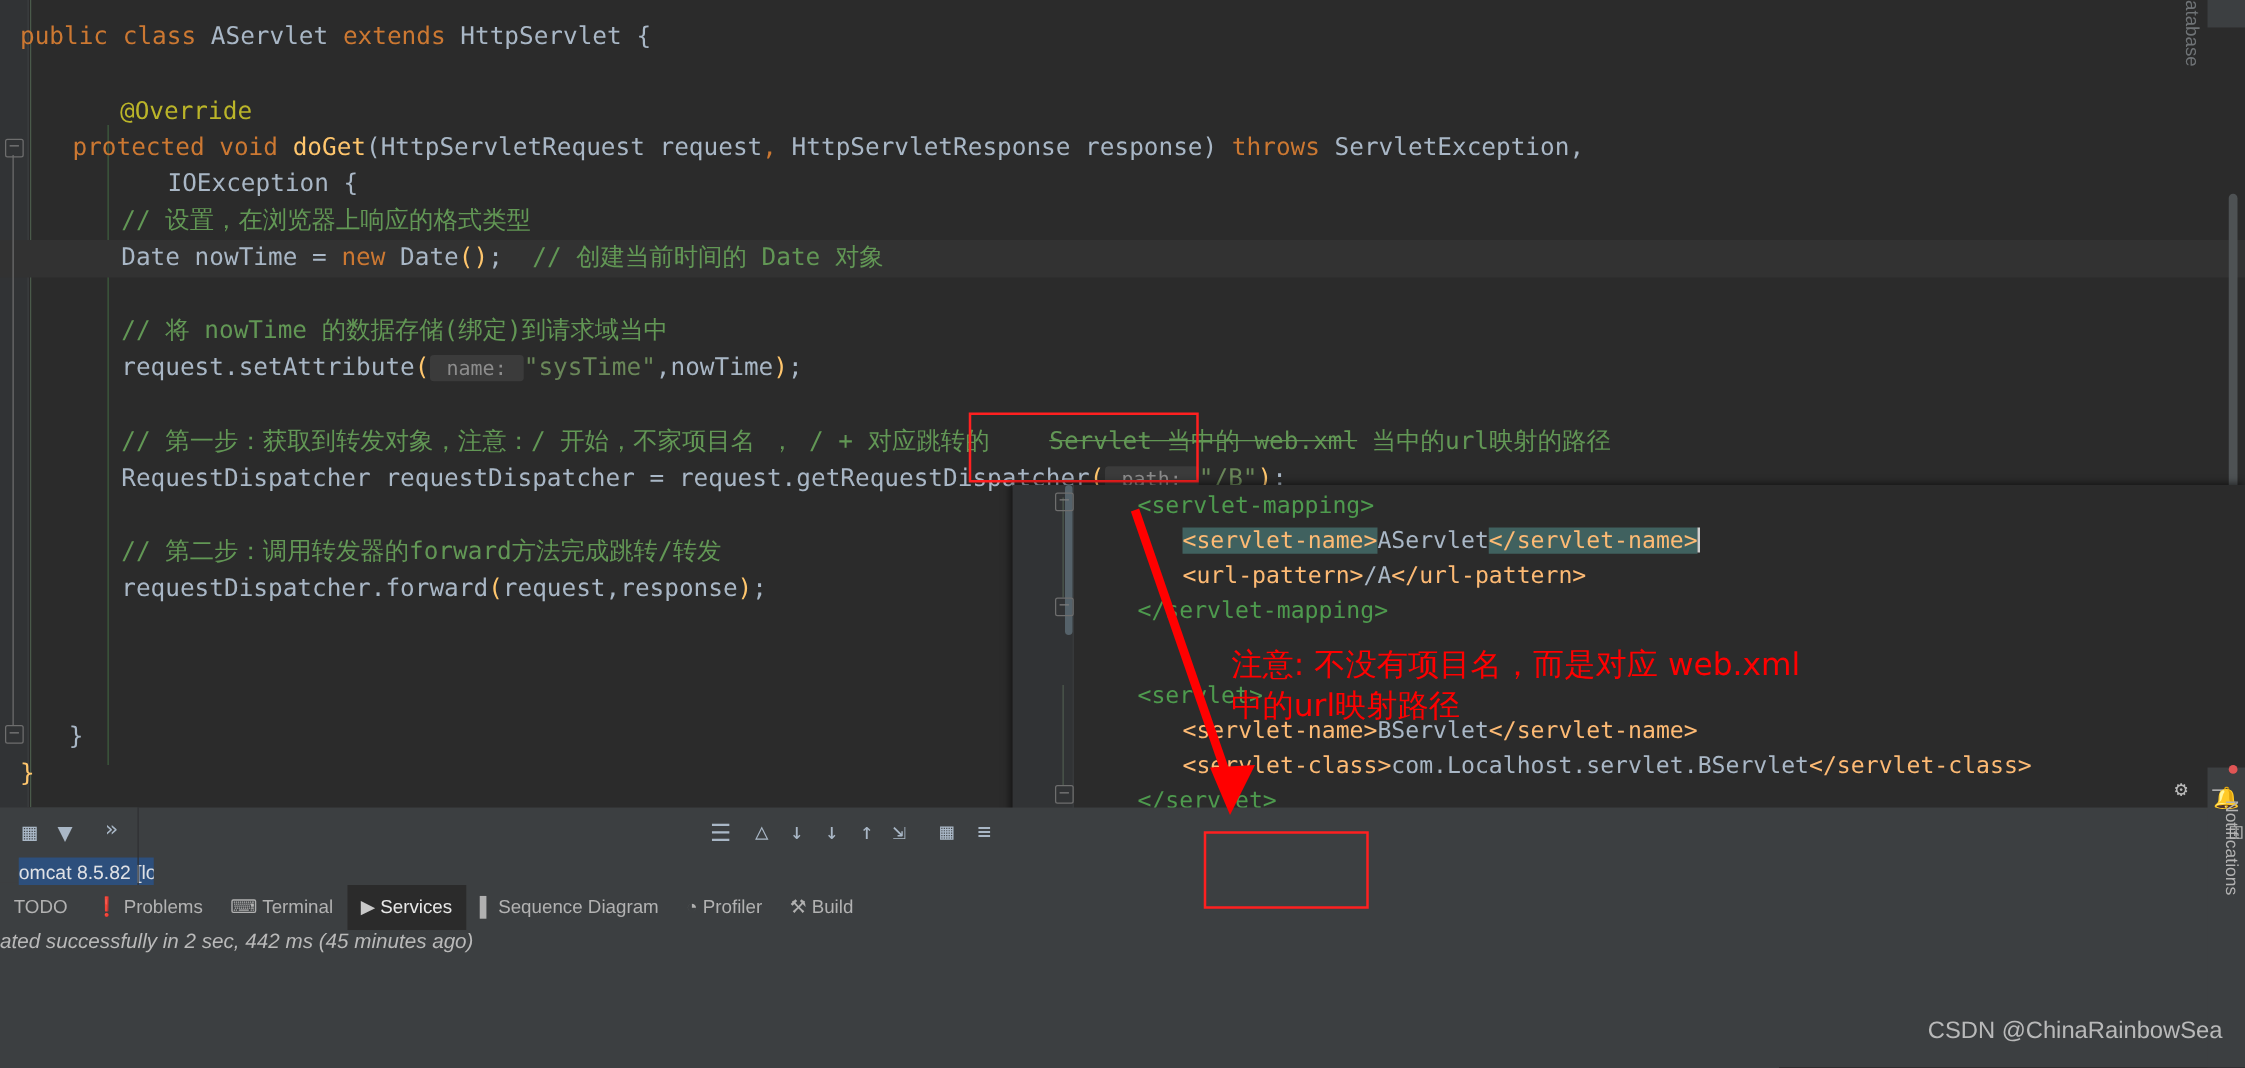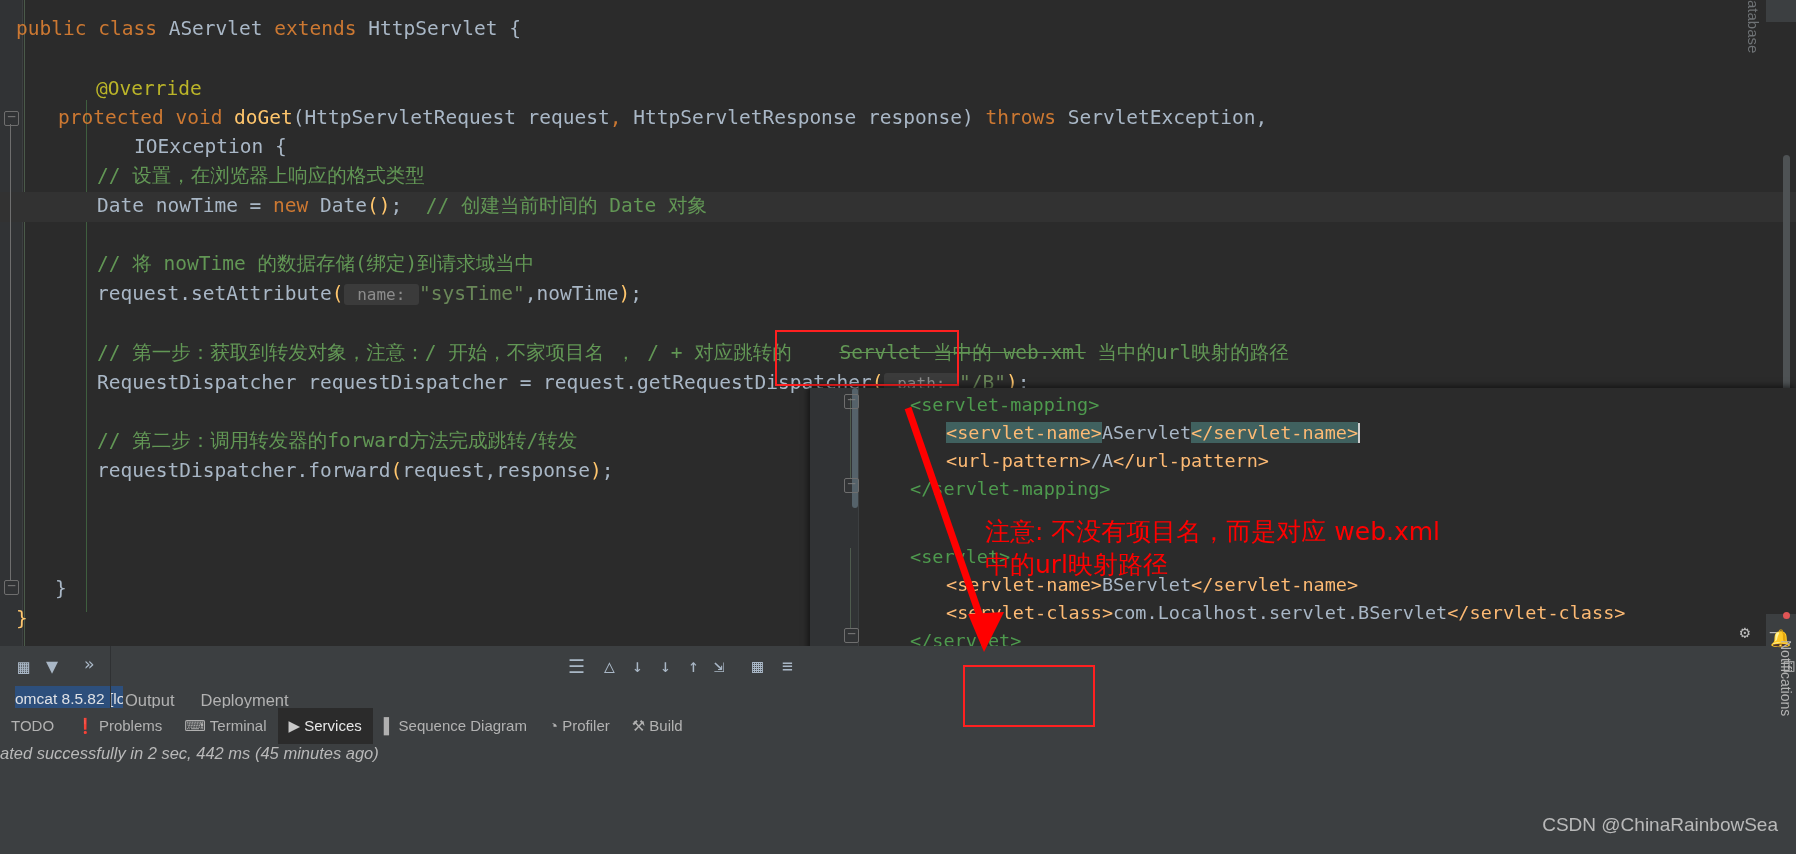--- a/index.html
+++ b/index.html
@@ -174,21 +174,20 @@
 
     <div class="btoolbar">
       <span class="bt-icon" style="left:18px;top:9px;font-size:19px;">▦</span>
       <span class="bt-icon" style="left:46px;top:8px;font-size:20px;">▼</span>
       <span class="bt-icon" style="left:84px;top:8px;">»</span>
     </div>
 
     <div class="runcfg">omcat 8.5.82 [lo</div>
     <div class="sep"></div>
 
-    <div class="tabs2" id="tabs-row2"><div class="tab"><span>Output</span></div><div class="tab"><span>Deployment</span></div></div>
 
     <span class="bt-icon" style="left:568px;top:9px;font-size:19px;">☰</span>
     <span class="bt-icon" style="left:604px;top:9px;font-size:18px;">△</span>
     <span class="bt-icon" style="left:632px;top:9px;font-size:18px;">↓</span>
     <span class="bt-icon" style="left:660px;top:9px;font-size:18px;">↓</span>
     <span class="bt-icon" style="left:688px;top:9px;font-size:18px;">↑</span>
     <span class="bt-icon" style="left:714px;top:9px;font-size:18px;">⇲</span>
     <span class="bt-icon" style="left:752px;top:9px;font-size:18px;">▦</span>
     <span class="bt-icon" style="left:782px;top:9px;font-size:18px;">≡</span>
 

